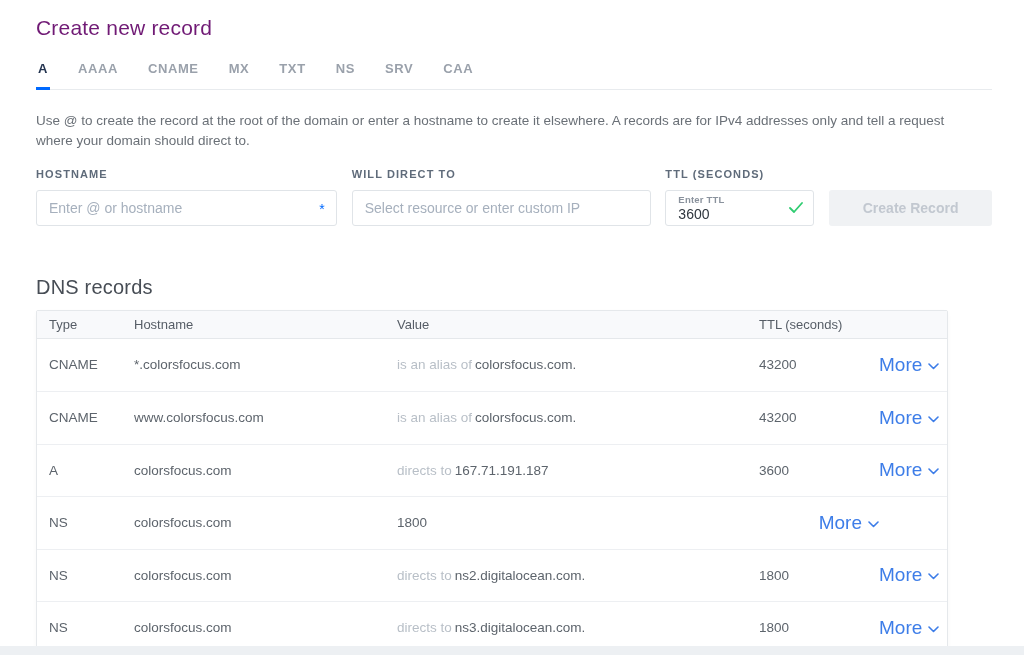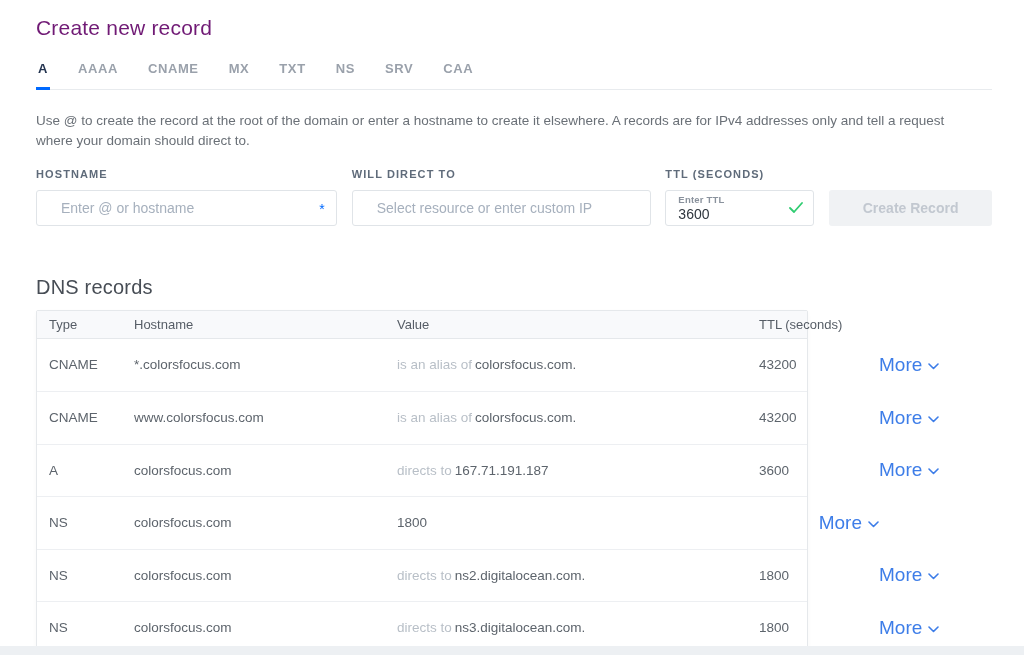--- a/index.html
+++ b/index.html
@@ -69,21 +69,21 @@
     letter-spacing: 1.1px;
     color: #5f6b7a;
     margin-bottom: 10px;
   }
   .input-wrap { position: relative; }
   .text-input {
     height: 36px;
     width: 100%;
     border: 1px solid #e0e4e8;
     border-radius: 3px;
-    padding: 0 24px;
+    padding: 0 12px;
     font-size: 14px;
     font-family: "Liberation Sans", sans-serif;
     color: #333a42;
     outline: none;
   }
   .text-input::placeholder { color: #a6b0bd; }
   .hostname-group { width: 301px; }
   .required-marker {
     position: absolute;
     right: 12px;
@@ -141,21 +141,21 @@
   
   .dns-heading {
     margin-top: 50px;
     font-size: 20px;
     font-weight: 400;
     color: #474d55;
     letter-spacing: 0.2px;
   }
   .dns-table {
     margin-top: 11px;
-    width: 772px;
+    width: 912px;
     border: 1px solid #e5e8eb;
     border-radius: 2px;
     background: #fff;
     box-shadow: 0 2px 4px rgba(0,0,0,0.03);
   }
   .thead, .trow {
     display: grid;
     grid-template-columns: 85px 263px 362px 120px 1fr;
     align-items: center;
     padding: 0 22px 0 12px;

